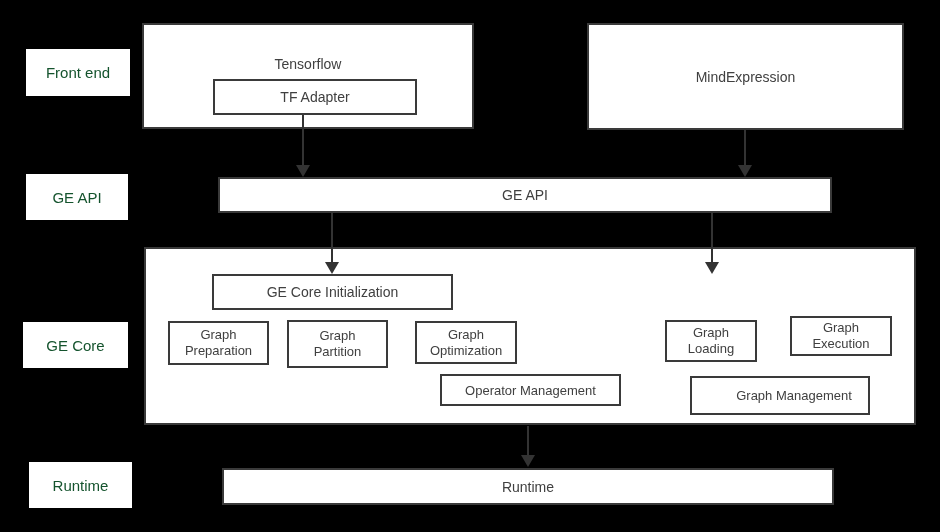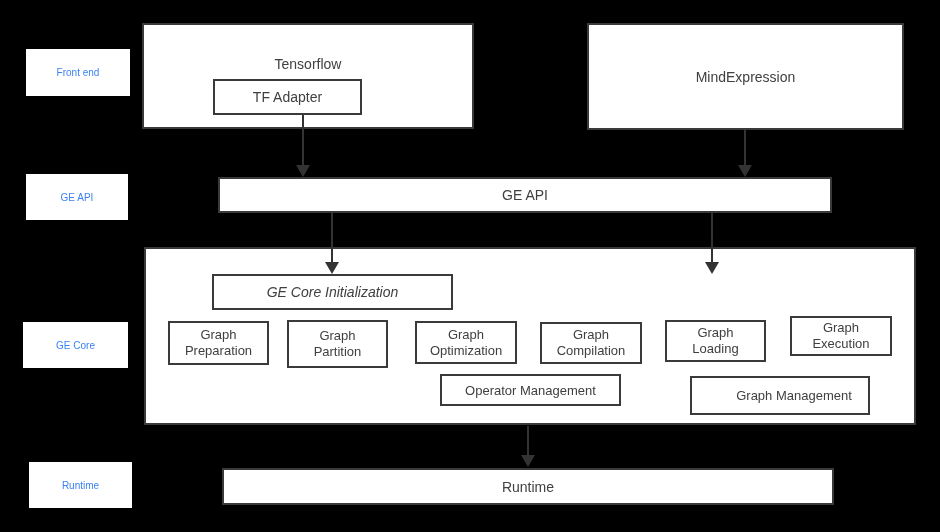--- a/index.html
+++ b/index.html
@@ -11,22 +11,22 @@
   #stage {
     position: relative;
     width: 940px;
     height: 532px;
     background: #000000;
     overflow: hidden;
   }
   .side-label {
     position: absolute;
     background: #ffffff;
-    color: #3b82f6;
-    font-size: 10px;
+    color: #14532d;
+    font-size: 15px;
     display: flex;
     align-items: center;
     justify-content: center;
     text-align: center;
   }
   .box {
     position: absolute;
     background: #ffffff;
     border: 2px solid #3a3a3a;
     box-sizing: border-box;
@@ -77,35 +77,34 @@
 <div id="stage">
 
   <div class="side-label" style="left:26px; top:49px; width:104px; height:47px;">Front end</div>
   <div class="side-label" style="left:26px; top:174px; width:102px; height:46px;">GE API</div>
   <div class="side-label" style="left:23px; top:322px; width:105px; height:46px;">GE Core</div>
   <div class="side-label" style="left:29px; top:462px; width:103px; height:46px;">Runtime</div>
 
   <div class="box container-box" style="left:142px; top:23px; width:332px; height:106px;">
     <span class="top-label">Tensorflow</span>
   </div>
-  <div class="box" style="left:213px; top:79px; width:149px; height:36px;">TF Adapter</div>
+  <div class="box" style="left:213px; top:79px; width:204px; height:36px;">TF Adapter</div>
 
   <div class="box" style="left:587px; top:23px; width:317px; height:107px;">MindExpression</div>
 
   <div class="box" style="left:218px; top:177px; width:614px; height:36px;">GE API</div>
 
   <div class="box container-box" style="left:144px; top:247px; width:772px; height:178px;"></div>
 
-  <div class="box" style="left:212px; top:274px; width:241px; height:36px;font-style:italic;">GE Core Initialization</div>
+  <div class="box" style="left:212px; top:274px; width:241px; height:36px;">GE Core Initialization</div>
 
   <div class="box stage-box" style="left:168px; top:321px; width:101px; height:44px;">Graph Preparation</div>
   <div class="box stage-box" style="left:287px; top:320px; width:101px; height:48px;">Graph Partition</div>
   <div class="box stage-box" style="left:415px; top:321px; width:102px; height:43px;">Graph Optimization</div>
-  <div class="box stage-box" style="left:540px; top:322px; width:102px; height:42px;">Graph Compilation</div>
-  <div class="box stage-box" style="left:665px; top:320px; width:101px; height:42px;">Graph Loading</div>
+  <div class="box stage-box" style="left:665px; top:320px; width:92px; height:42px;">Graph Loading</div>
   <div class="box stage-box" style="left:790px; top:316px; width:102px; height:40px;">Graph Execution</div>
 
   <div class="box" style="left:440px; top:374px; width:181px; height:32px; font-size:13px;">Operator Management</div>
   <div class="box" style="left:690px; top:376px; width:180px; height:39px; font-size:13px;padding-left:28px;">Graph Management</div>
 
   <div class="box" style="left:222px; top:468px; width:612px; height:37px;">Runtime</div>
 
   <div class="arrow" style="left:302px; top:115px; height:50px;"></div>
   <div class="arrow" style="left:744px; top:130px; height:35px;"></div>
   <div class="arrow" style="left:331px; top:213px; height:49px;"></div>

